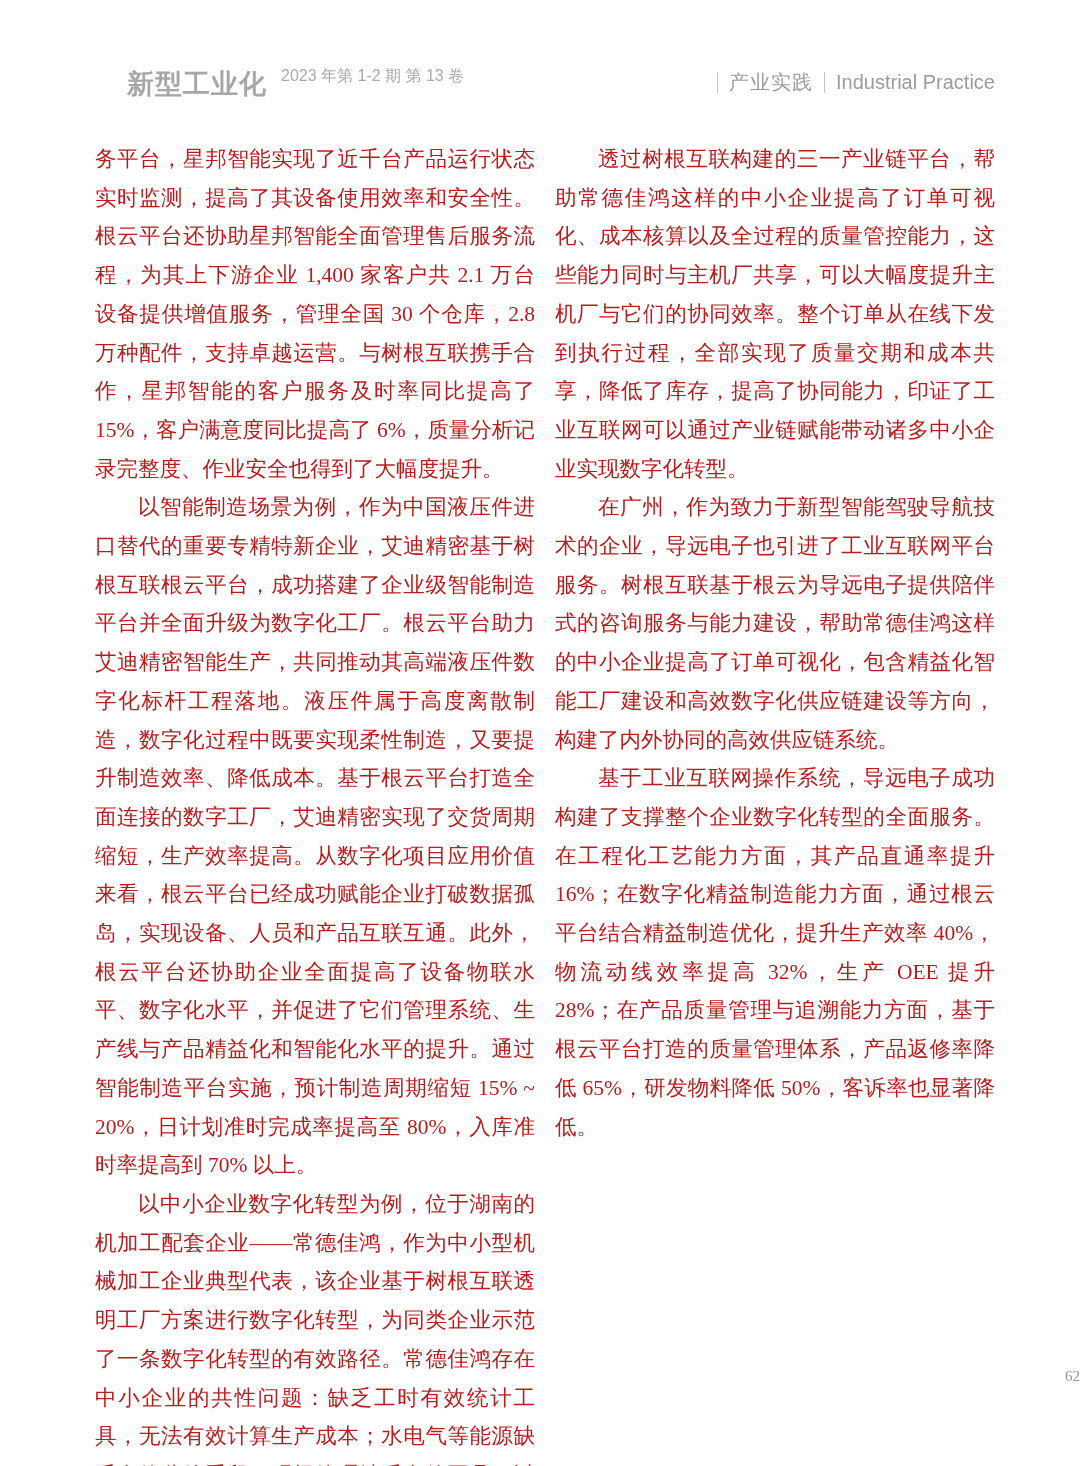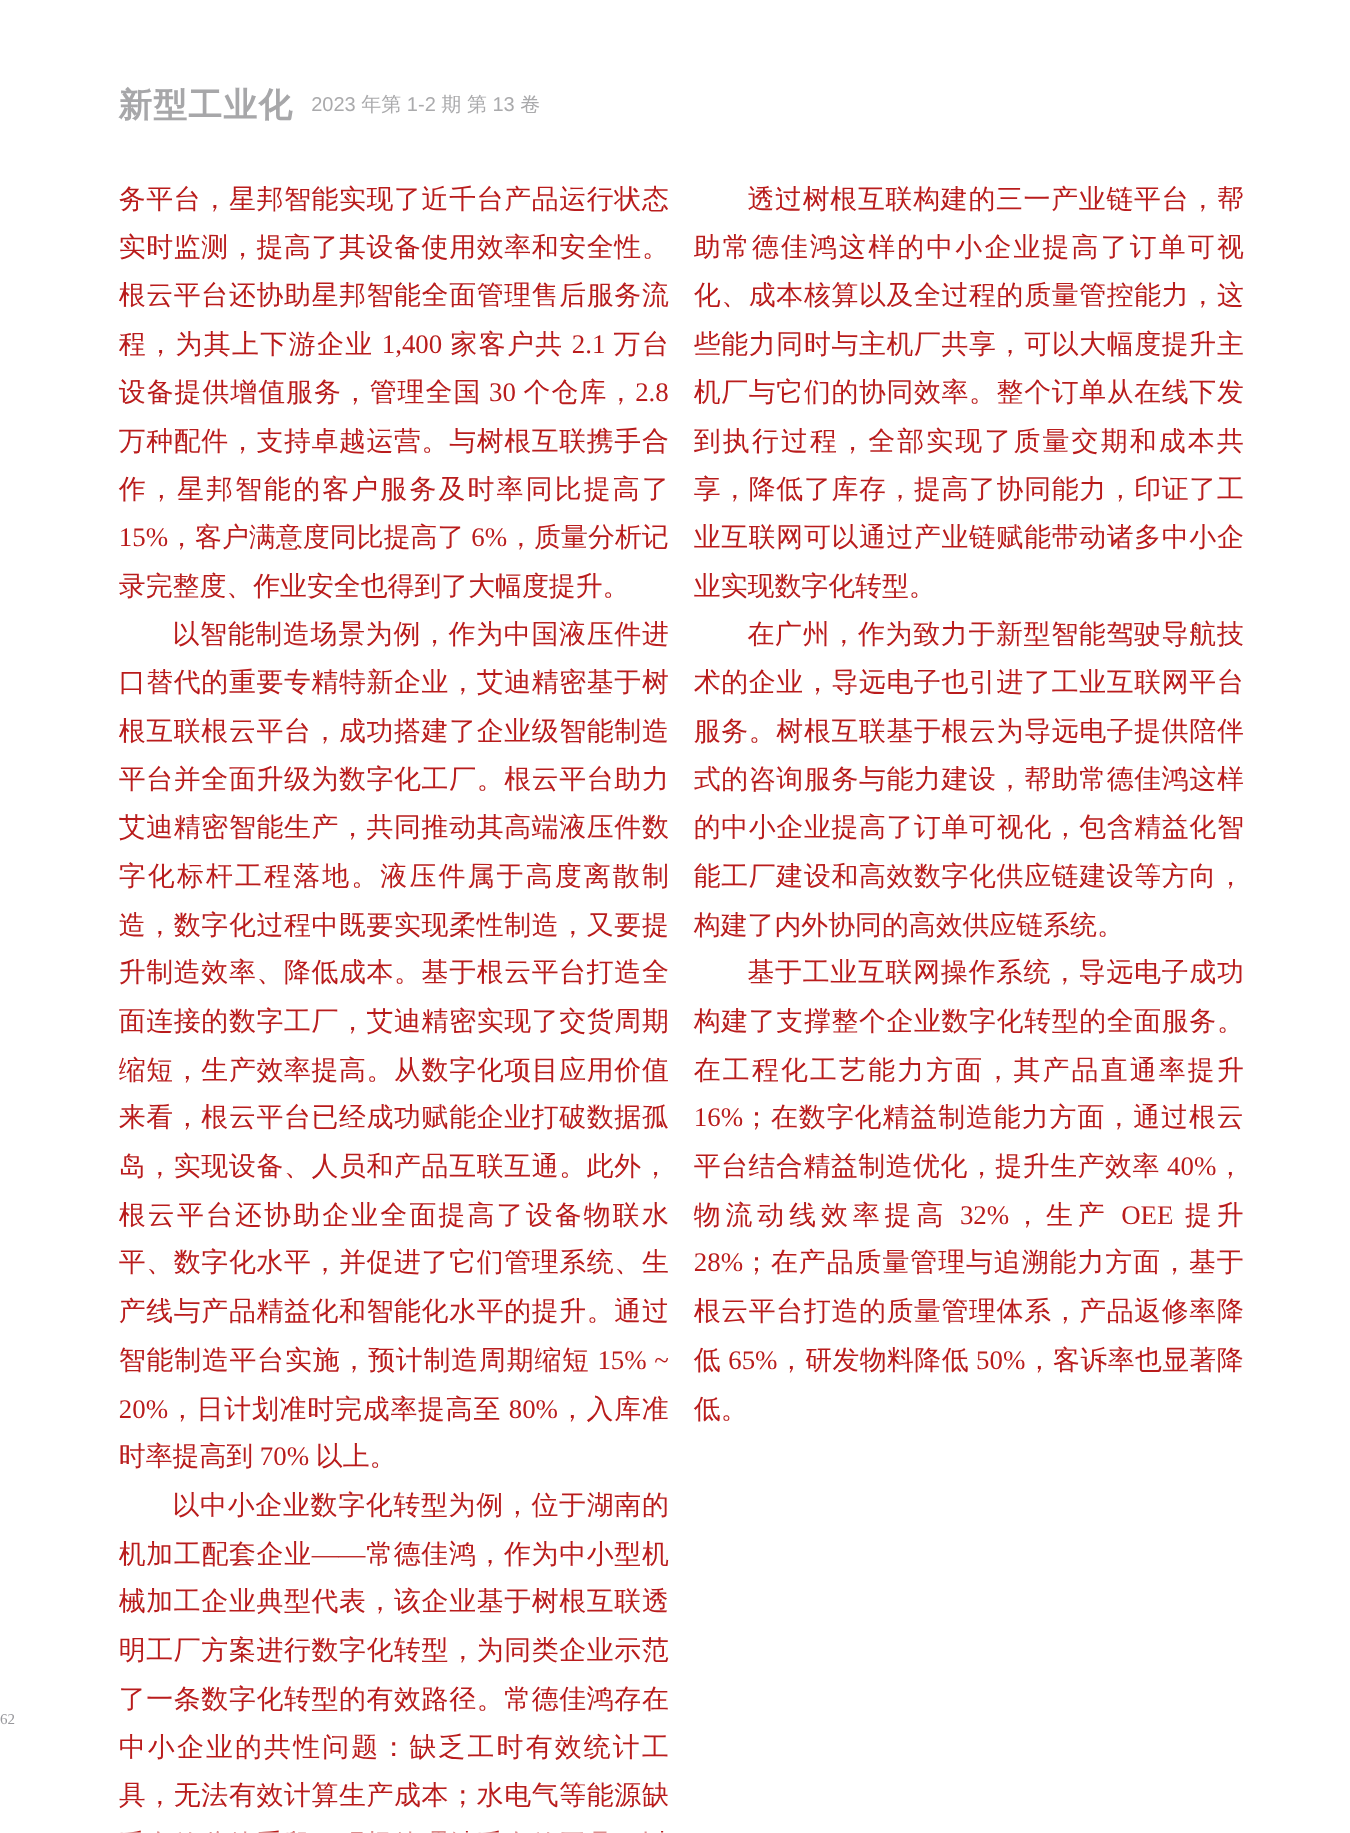--- a/index.html
+++ b/index.html
@@ -20,21 +20,21 @@
     position: absolute;
     top: 66px;
     left: 95px;
     right: 85px;
     display: flex;
     justify-content: space-between;
     align-items: baseline;
     font-family: "Liberation Sans", "DejaVu Sans", sans-serif;
     color: #a7a7a9;
   }
-  .journal-block { display: flex; align-items: center; }
+  .journal-block { display: flex; align-items: flex-start; margin-left: 32px; }
   .journal-name {
     font-size: 27px;
     font-weight: bold;
     letter-spacing: 1px;
   }
   .issue-info {
     font-size: 16px;
     margin-left: 14px;
     color: #aaaaac;
   }
@@ -77,32 +77,38 @@
     color: #b91c1c;
   }
   .para.no-indent { text-indent: 0; }
 
   
   .page-footer {
     position: absolute;
     top: 1368px;
     left: 0;
     width: 100%;
-    text-align: left;
-    font-size: 12px;
+    text-align: right;
+    font-size: 15px;
     color: #97979b;
   }
 </style>
 </head>
 <body>
 
 <header class="page-header">
   <div class="journal-block">
     <span class="journal-name">新型工业化</span>
     <span class="issue-info">2023 年第 1-2 期  第 13 卷</span>
+  </div>
+  <div class="section-block">
+    <span class="v-divider"></span>
+    <span class="section-cn">产业实践</span>
+    <span class="v-divider"></span>
+    <span class="section-en">Industrial Practice</span>
   </div>
 </header>
 
 <main class="article">
   <div class="column">
     <p class="para no-indent">务平台，星邦智能实现了近千台产品运行状态实时监测，提高了其设备使用效率和安全性。根云平台还协助星邦智能全面管理售后服务流程，为其上下游企业 1,400 家客户共 2.1 万台设备提供增值服务，管理全国 30 个仓库，2.8 万种配件，支持卓越运营。与树根互联携手合作，星邦智能的客户服务及时率同比提高了 15%，客户满意度同比提高了 6%，质量分析记录完整度、作业安全也得到了大幅度提升。</p>
     <p class="para">以智能制造场景为例，作为中国液压件进口替代的重要专精特新企业，艾迪精密基于树根互联根云平台，成功搭建了企业级智能制造平台并全面升级为数字化工厂。根云平台助力艾迪精密智能生产，共同推动其高端液压件数字化标杆工程落地。液压件属于高度离散制造，数字化过程中既要实现柔性制造，又要提升制造效率、降低成本。基于根云平台打造全面连接的数字工厂，艾迪精密实现了交货周期缩短，生产效率提高。从数字化项目应用价值来看，根云平台已经成功赋能企业打破数据孤岛，实现设备、人员和产品互联互通。此外，根云平台还协助企业全面提高了设备物联水平、数字化水平，并促进了它们管理系统、生产线与产品精益化和智能化水平的提升。通过智能制造平台实施，预计制造周期缩短 15% ~ 20%，日计划准时完成率提高至 80%，入库准时率提高到 70% 以上。</p>
     <p class="para">以中小企业数字化转型为例，位于湖南的机加工配套企业——常德佳鸿，作为中小型机械加工企业典型代表，该企业基于树根互联透明工厂方案进行数字化转型，为同类企业示范了一条数字化转型的有效路径。常德佳鸿存在中小企业的共性问题：缺乏工时有效统计工具，无法有效计算生产成本；水电气等能源缺乏有效监管手段，现场管理缺乏有效工具，以事后管理为主；无法满足主机厂对外协产能、订单可视以及不断提质降本的需求等。</p>
   </div>
   <div class="column">

